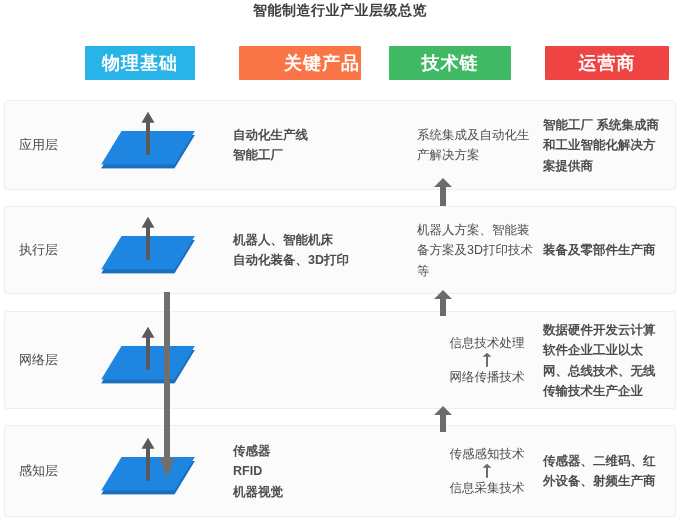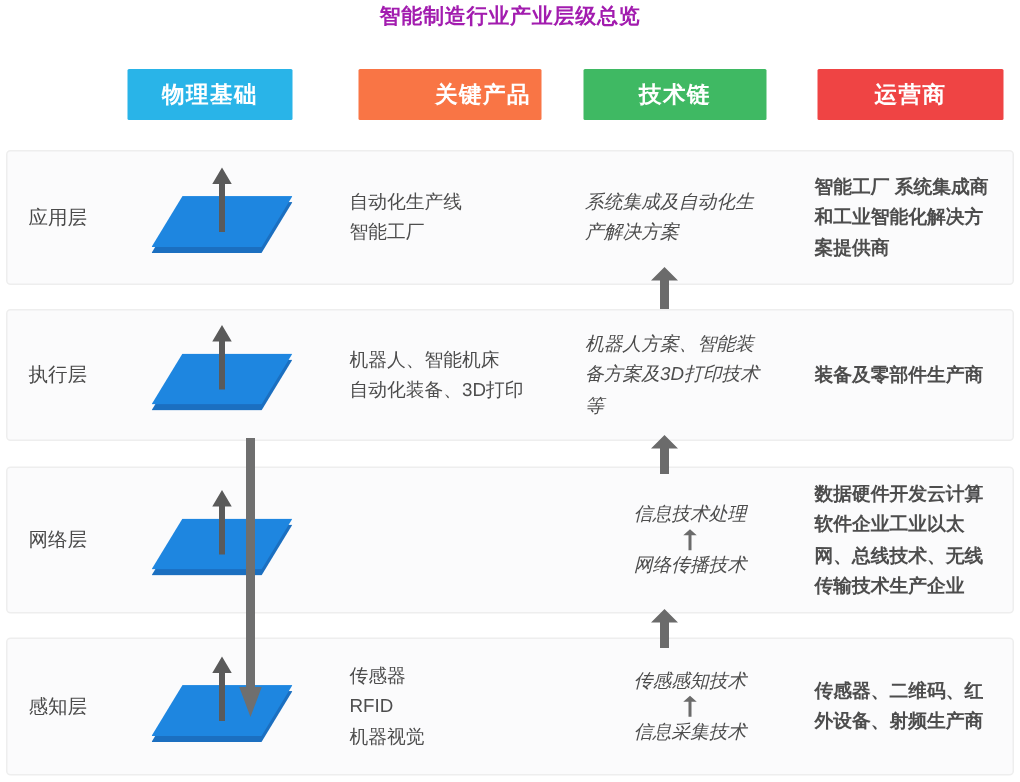--- a/index.html
+++ b/index.html
@@ -8,30 +8,30 @@
     background: #ffffff;
     font-family: "Liberation Sans", "DejaVu Sans", sans-serif;
     overflow: hidden;
   }
   .page { position: relative; width: 680px; height: 521px; }
 
   
   .title {
     position: absolute; top: 2px; left: 0; width: 680px;
     text-align: center;
-    font-size: 14px; font-weight: bold; color: #a21caf;
+    font-size: 14px; font-weight: bold; color: #404040;
     letter-spacing: .5px;
   }
 
   
   .chips { position: absolute; top: 46px; left: 0; width: 680px; height: 34px; }
   .chip {
     position: absolute; top: 0; height: 34px;
     display: flex; align-items: center; justify-content: center;
-    color: #ffffff; font-size: 15px; font-weight: bold;
+    color: #ffffff; font-size: 18px; font-weight: bold;
     letter-spacing: 1px;
     border-radius: 1px;
   }
   .chip-0 { left: 85px;  width: 110px; }
   .chip-1 { left: 239px; width: 122px; }
   .chip-2 { left: 389px; width: 122px; }
   .chip-3 { left: 545px; width: 124px; }
 
   
   .row {
@@ -75,22 +75,22 @@
     position: absolute; left: 40px; top: -20px;
     width: 14px; height: 44px;
   }
 
   
   .col {
     position: absolute; top: 50%;
     transform: translateY(-50%);
     font-size: 12.5px; color: #4d4d4d; line-height: 1.62;
   }
-  .col-products { left: 228px; width: 160px; }
-  .col-tech     { left: 385px; width: 140px; text-align: left; font-style: italic; }
+  .col-products { left: 228px; width: 160px; font-weight: bold; }
+  .col-tech     { left: 412px; width: 140px; text-align: left; }
   .col-oper     { left: 538px; width: 136px; font-weight: bold; }
 
   .col-tech.centered { text-align: center; }
   .mini-arrow { display: block; margin: 0 auto; width: 12px; height: 14px; }
 
   
   .connector { position: absolute; }
 
   svg { display: block; overflow: visible; }
 

